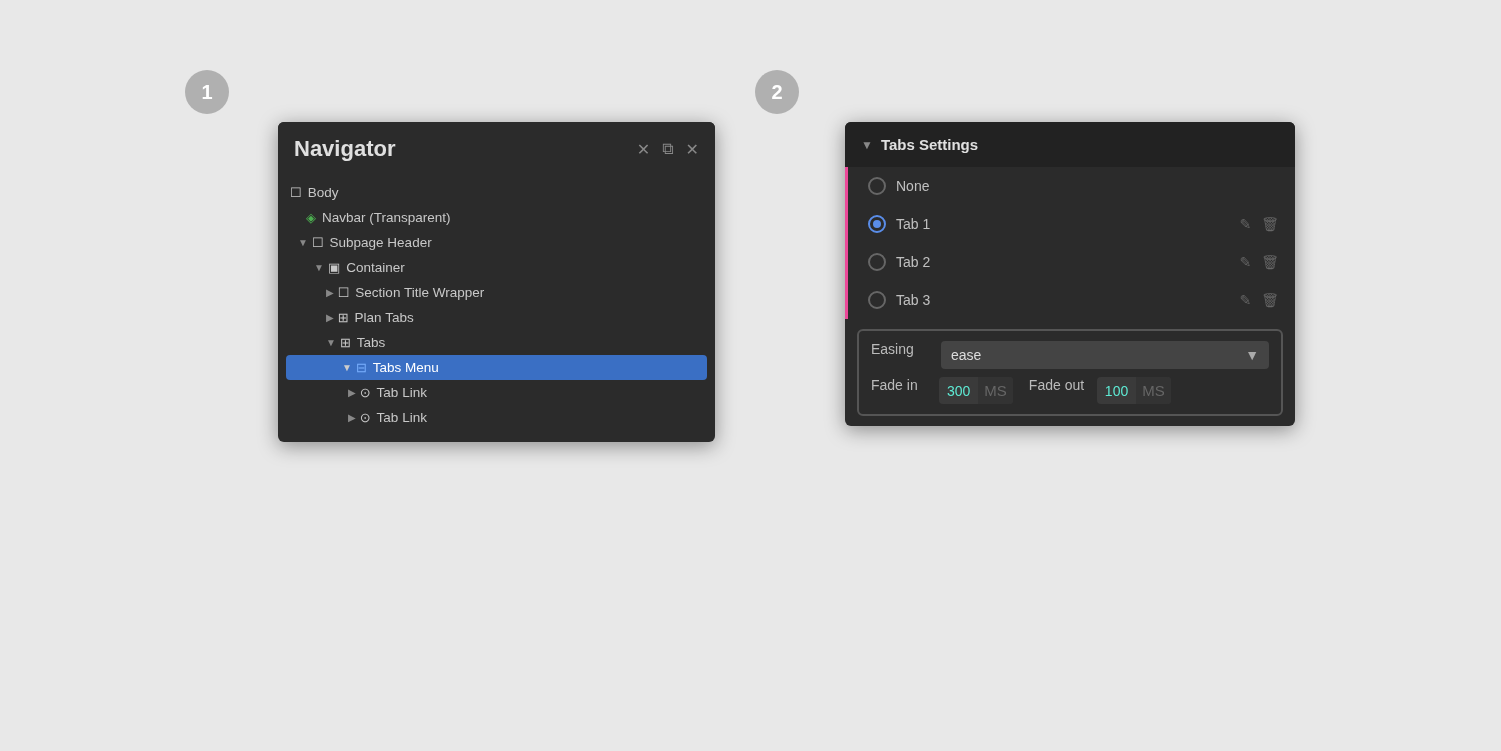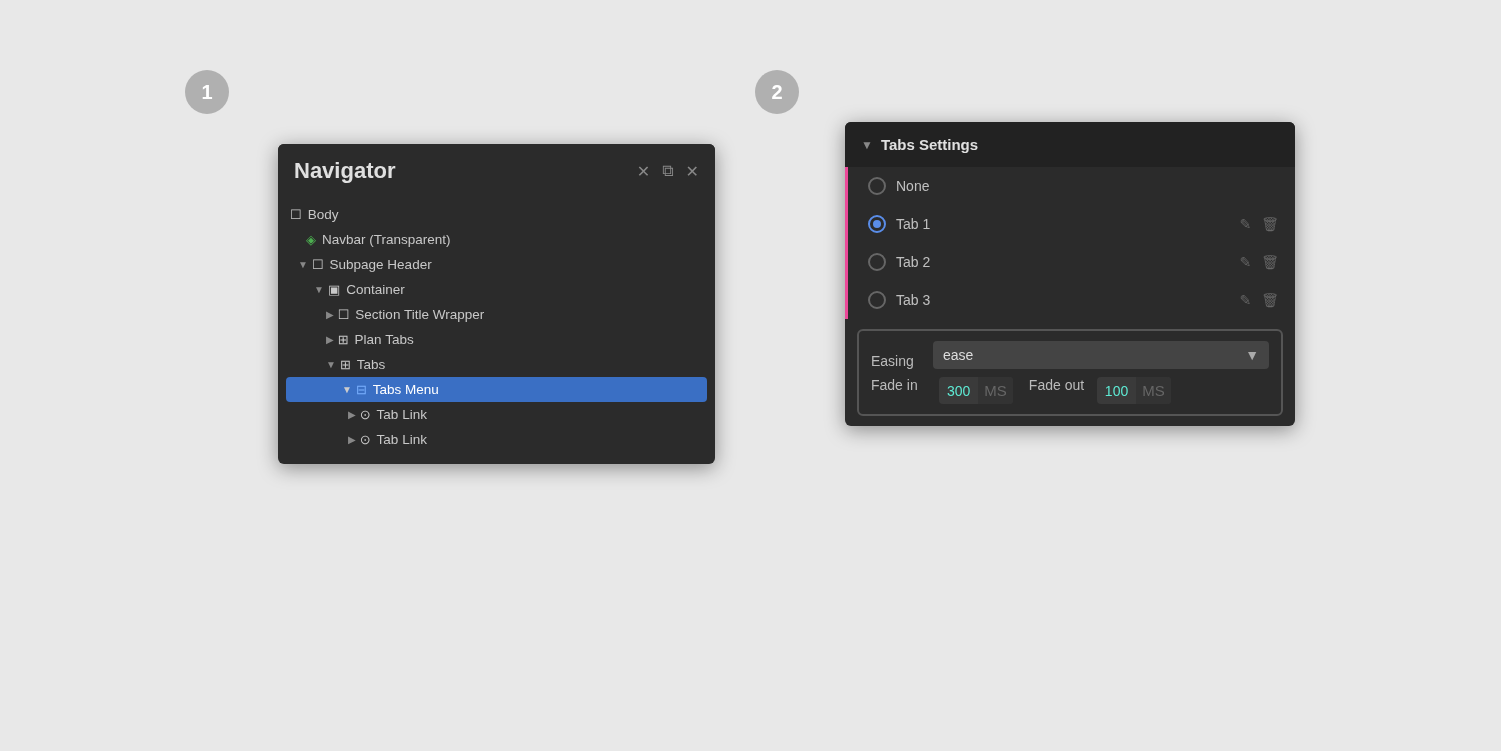--- a/index.html
+++ b/index.html
@@ -32,21 +32,20 @@
     
     .navigator-panel {
       position: absolute;
       top: 122px;
       left: 278px;
       width: 437px;
       background: #2b2b2b;
       border-radius: 6px;
       overflow: hidden;
       box-shadow: 0 4px 20px rgba(0,0,0,0.4);
-      margin-top: 22px;
     }
 
     .navigator-header {
       display: flex;
       align-items: center;
       justify-content: space-between;
       padding: 14px 16px;
       background: #2b2b2b;
     }
 
@@ -196,22 +195,22 @@
 
     .easing-section {
       border: 2px solid #555;
       border-radius: 6px;
       margin: 10px 12px;
       padding: 10px 12px;
     }
 
     .easing-row {
       display: flex;
-      align-items: flex-end;
-      gap: 2px;
+      align-items: flex-start;
+      gap: 10px;
       margin-bottom: 8px;
     }
 
     .easing-label {
       font-size: 14px;
       color: #bbb;
       width: 60px;
     }
 
     .easing-select {

